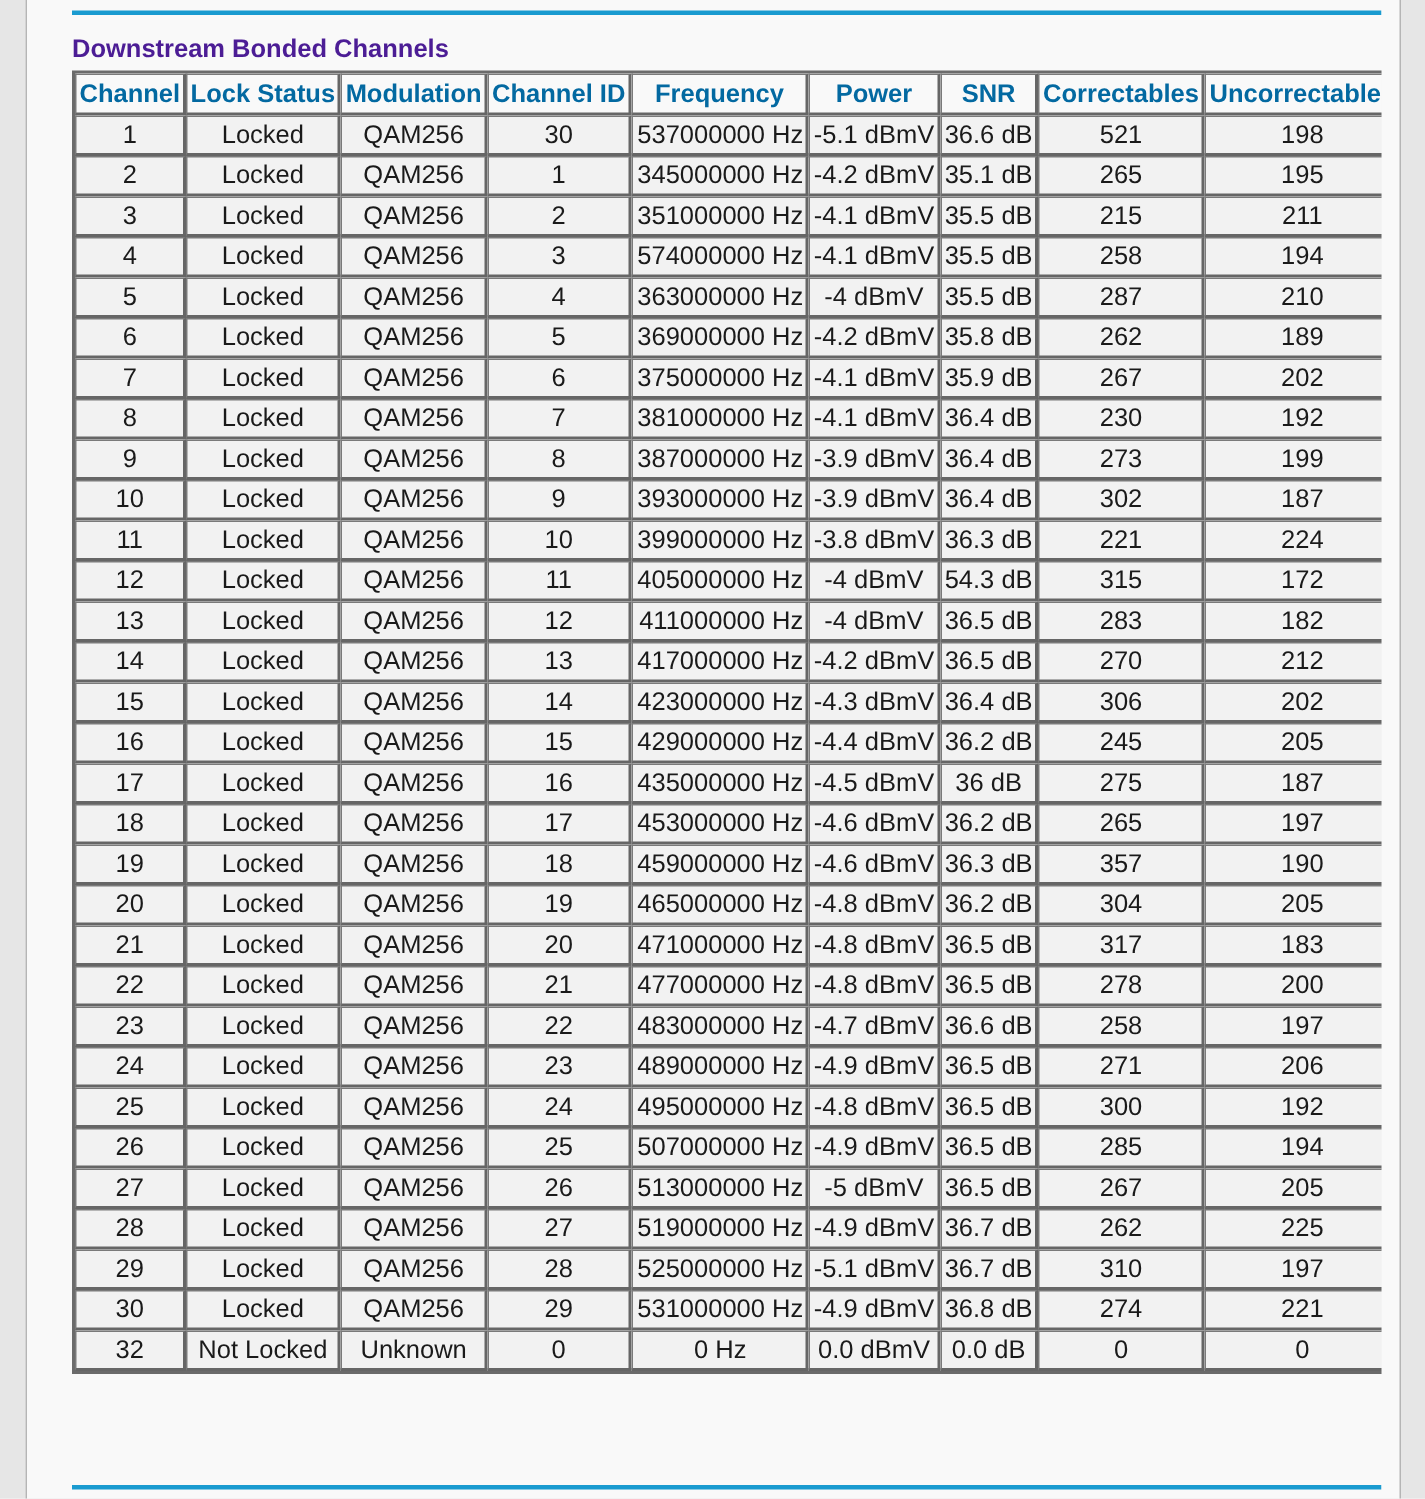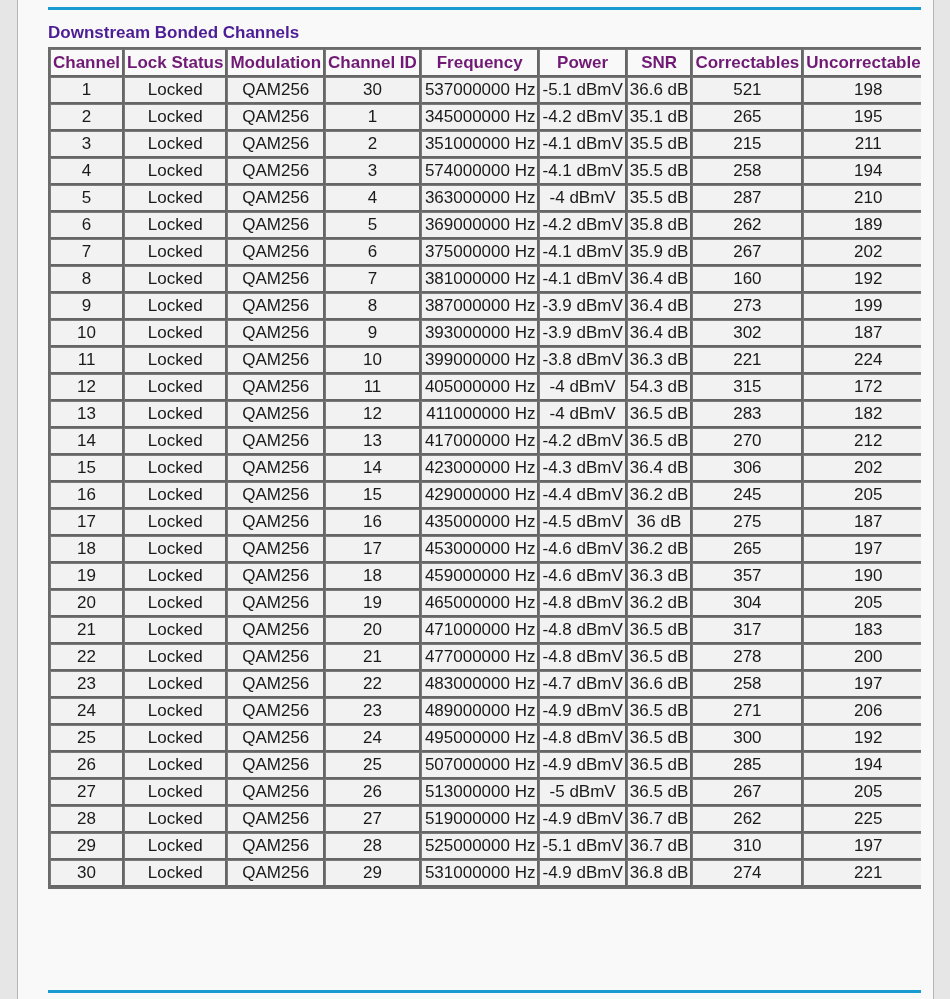--- a/index.html
+++ b/index.html
@@ -36,21 +36,21 @@
     font-size: 17px;
     table-layout: fixed;
   }
   th, td {
     border: 1px solid #7a7a7a;
     border-right-width: 2px; border-bottom-width: 2px;
     border-right-color: #666; border-bottom-color: #666;
     height: 24px; padding: 0 2px;
     text-align: center; white-space: nowrap; overflow: hidden;
   }
-  th { color: #701a75; font-weight: bold; background: #f9f9f9; height: 25px; }
+  th { color: #0369a1; font-weight: bold; background: #f9f9f9; height: 25px; }
   td { color: #1a1a1a; background: #f2f2f2; }
   td.freq { text-align: right; padding-left: 3px; }
   td.freq.center { text-align: center; }
 </style>
 </head>
 <body>
 
 <div class="panel"></div>
 <div class="content">
   <div class="rule top"></div>
@@ -159,21 +159,21 @@
           <td>202</td>
         </tr>
         <tr>
           <td>8</td>
           <td>Locked</td>
           <td>QAM256</td>
           <td>7</td>
           <td class="freq">381000000 Hz</td>
           <td>-4.1 dBmV</td>
           <td>36.4 dB</td>
-          <td>160</td>
+          <td>230</td>
           <td>192</td>
         </tr>
         <tr>
           <td>9</td>
           <td>Locked</td>
           <td>QAM256</td>
           <td>8</td>
           <td class="freq">387000000 Hz</td>
           <td>-3.9 dBmV</td>
           <td>36.4 dB</td>
@@ -404,16 +404,27 @@
           <td>30</td>
           <td>Locked</td>
           <td>QAM256</td>
           <td>29</td>
           <td class="freq">531000000 Hz</td>
           <td>-4.9 dBmV</td>
           <td>36.8 dB</td>
           <td>274</td>
           <td>221</td>
         </tr>
+        <tr>
+          <td>32</td>
+          <td>Not Locked</td>
+          <td>Unknown</td>
+          <td>0</td>
+          <td class="freq center">0 Hz</td>
+          <td>0.0 dBmV</td>
+          <td>0.0 dB</td>
+          <td>0</td>
+          <td>0</td>
+        </tr>
       </tbody>
   </table>
   <div class="rule bottom"></div>
 </div>
 
 </body></html>

